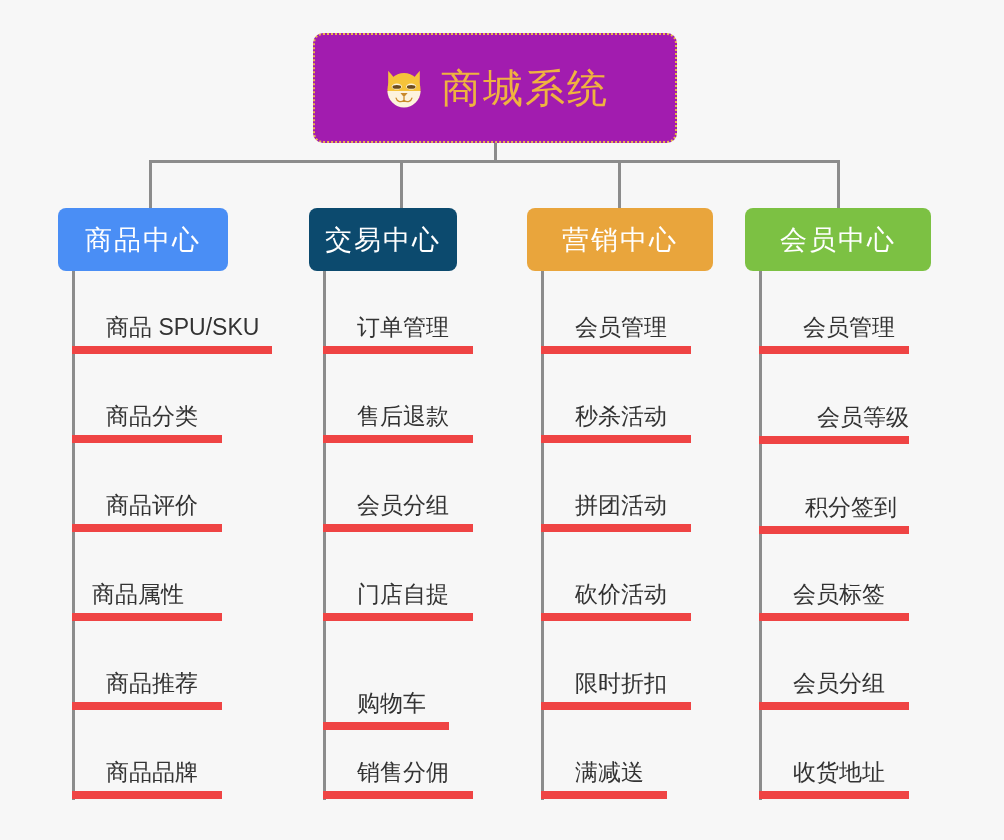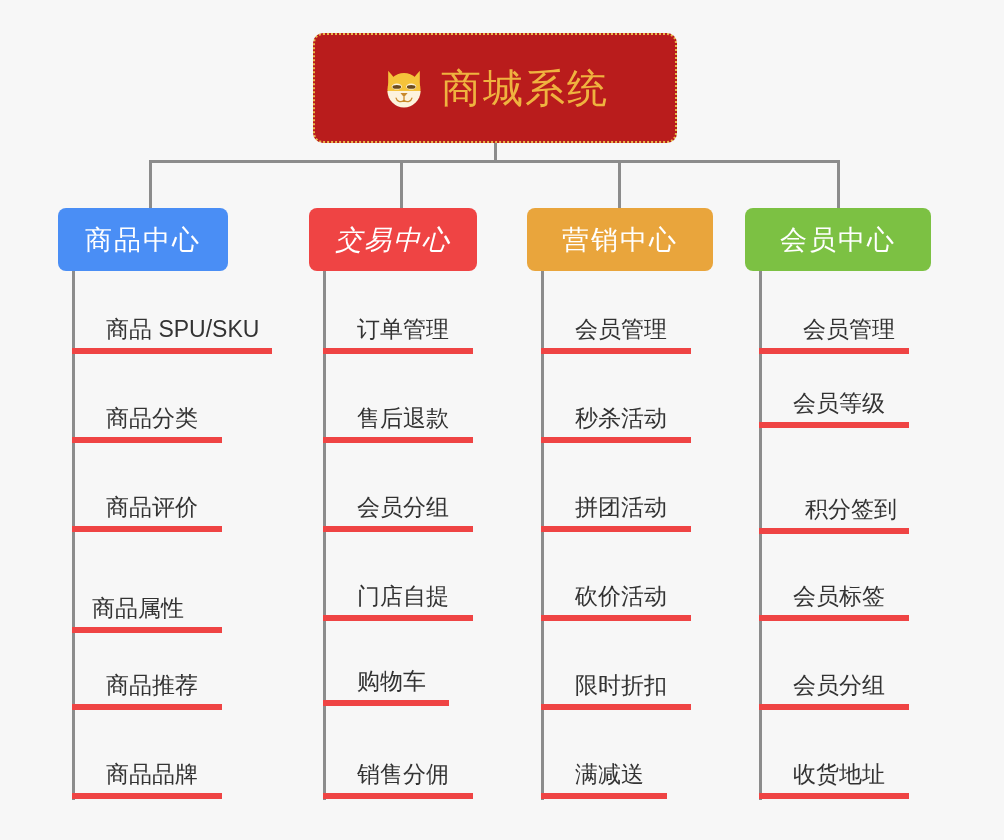--- a/index.html
+++ b/index.html
@@ -22,21 +22,21 @@
   }
 
   
   #root-node {
     position: absolute;
     left: 313px;
     top: 33px;
     width: 364px;
     height: 110px;
     box-sizing: border-box;
-    background: #b91c1c;
+    background: #a21caf;
     border: 2px dotted #e9b949;
     border-radius: 10px;
     display: flex;
     align-items: center;
     justify-content: center;
     gap: 14px;
   }
   #root-icon {
     font-size: 42px;
     line-height: 1;
@@ -89,21 +89,21 @@
     width: 3px;
     background: #8c8c8c;
     left: 14px;
     top: 63px;
   }
 
   .leaf {
     position: absolute;
     left: 14px;
     box-sizing: border-box;
-    border-bottom: 6px solid #ef4444;
+    border-bottom: 8px solid #ef4444;
     padding: 0 0 6px 34px;
     display: flex;
     align-items: flex-end;
   }
   .leaf-label {
     font-size: 23px;
     color: #333333;
     white-space: nowrap;
     line-height: 1.1;
   }
@@ -147,50 +147,50 @@
 
     <div class="leaf" style="top:92px; width:200px; height:54px;">
       <span class="leaf-label">商品 SPU/SKU</span>
     </div>
     <div class="leaf" style="top:181px; width:150px; height:54px;">
       <span class="leaf-label">商品分类</span>
     </div>
     <div class="leaf" style="top:270px; width:150px; height:54px;">
       <span class="leaf-label">商品评价</span>
     </div>
-    <div class="leaf" style="top:371px; width:150px; height:54px;padding-left:20px;">
+    <div class="leaf" style="top:359px; width:150px; height:54px;padding-left:20px;">
       <span class="leaf-label">商品属性</span>
     </div>
     <div class="leaf" style="top:448px; width:150px; height:54px;">
       <span class="leaf-label">商品推荐</span>
     </div>
     <div class="leaf" style="top:537px; width:150px; height:54px;">
       <span class="leaf-label">商品品牌</span>
     </div>
   </div>
 
   <div class="column" style="left:309px;">
-    <div class="cat-box" style="width: 168px; background: #ef4444; font-style: italic;">
+    <div class="cat-box" style="width: 148px; background: #0c4a6e;">
       <span class="cat-label">交易中心</span>
     </div>
     <div class="spine" style="height:529px;"></div>
 
     <div class="leaf" style="top:92px; width:150px; height:54px;">
       <span class="leaf-label">订单管理</span>
     </div>
     <div class="leaf" style="top:181px; width:150px; height:54px;">
       <span class="leaf-label">售后退款</span>
     </div>
     <div class="leaf" style="top:270px; width:150px; height:54px;">
       <span class="leaf-label">会员分组</span>
     </div>
     <div class="leaf" style="top:359px; width:150px; height:54px;">
       <span class="leaf-label">门店自提</span>
     </div>
-    <div class="leaf" style="top:444px; width:126px; height:54px;text-align:center;">
+    <div class="leaf" style="top:468px; width:126px; height:54px;text-align:center;">
       <span class="leaf-label">购物车</span>
     </div>
     <div class="leaf" style="top:537px; width:150px; height:54px;">
       <span class="leaf-label">销售分佣</span>
     </div>
   </div>
 
   <div class="column" style="left:527px;">
     <div class="cat-box" style="width: 186px; background: rgb(233, 165, 60);">
       <span class="cat-label">营销中心</span>
@@ -219,21 +219,21 @@
 
   <div class="column" style="left:745px;">
     <div class="cat-box" style="width: 186px; background: rgb(124, 193, 67);">
       <span class="cat-label">会员中心</span>
     </div>
     <div class="spine" style="height:529px;"></div>
 
     <div class="leaf" style="top:92px; width:150px; height:54px;padding-left:44px;">
       <span class="leaf-label">会员管理</span>
     </div>
-    <div class="leaf" style="top:166px; width:150px; height:54px;">
+    <div class="leaf" style="top:182px; width:150px; height:54px;justify-content:flex-end;">
       <span class="leaf-label">会员等级</span>
     </div>
     <div class="leaf" style="top:272px; width:150px; height:54px;justify-content:center;">
       <span class="leaf-label">积分签到</span>
     </div>
     <div class="leaf" style="top:359px; width:150px; height:54px;">
       <span class="leaf-label">会员标签</span>
     </div>
     <div class="leaf" style="top:448px; width:150px; height:54px;">
       <span class="leaf-label">会员分组</span>

